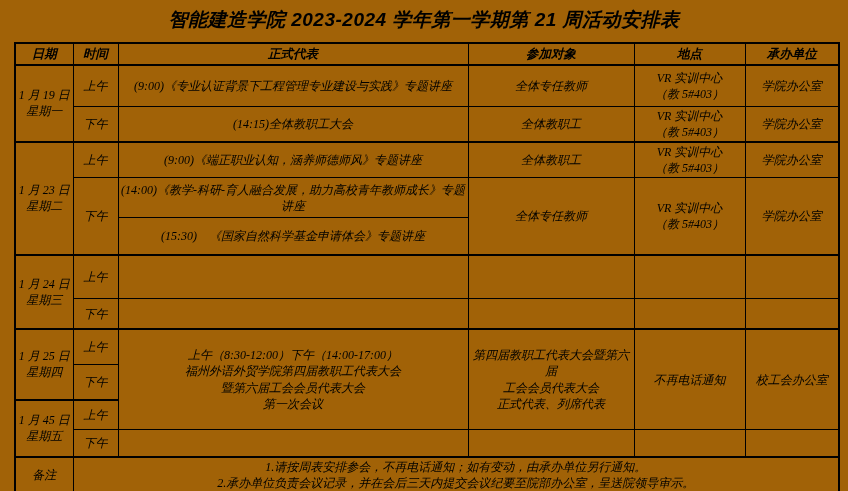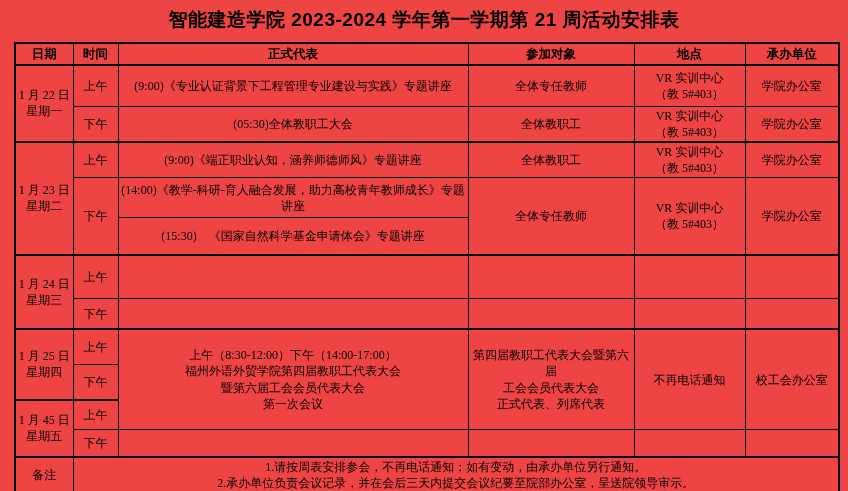--- a/index.html
+++ b/index.html
@@ -6,22 +6,23 @@
     margin: 0;
     padding: 0;
     background: #ffffff;
     color: #000000;
     font-family: "Liberation Serif", serif;
   }
   .page {
     position: relative;
     width: 848px;
     height: 491px;
-    background: #ef4444;
+    background: #a16207;
     overflow: hidden;
+    font-style: italic;
   }
   .title {
     padding-top: 7px;
     text-align: center;
     font-family: "Liberation Sans", sans-serif;
     font-weight: bold;
     font-size: 19px;
     letter-spacing: 0.5px;
   }
   table.sched {
@@ -80,33 +81,33 @@
         <tr style="height:22px">
       <th>日期</th>
       <th>时间</th>
       <th>正式代表</th>
       <th>参加对象</th>
       <th>地点</th>
       <th>承办单位</th>
     </tr>
 
     <tr style="height:41px">
-      <td class="thick date-cell" rowspan="2">1 月 22 日
+      <td class="thick date-cell" rowspan="2">1 月 19 日
 星期一</td>
       <td class="thick">上午</td>
       <td class="thick">(9:00)《专业认证背景下工程管理专业建设与实践》专题讲座</td>
       <td class="thick">全体专任教师</td>
       <td class="thick">VR 实训中心
 （教 5#403）</td>
       <td class="thick">学院办公室</td>
     </tr>
 
     <tr style="height:30px">
       <td>下午</td>
-      <td>(05:30)全体教职工大会</td>
+      <td>(14:15)全体教职工大会</td>
       <td>全体教职工</td>
       <td>VR 实训中心
 （教 5#403）</td>
       <td>学院办公室</td>
     </tr>
 
     <tr style="height:36px">
       <td class="thick date-cell" rowspan="3">1 月 23 日
 星期二</td>
       <td class="thick">上午</td>

